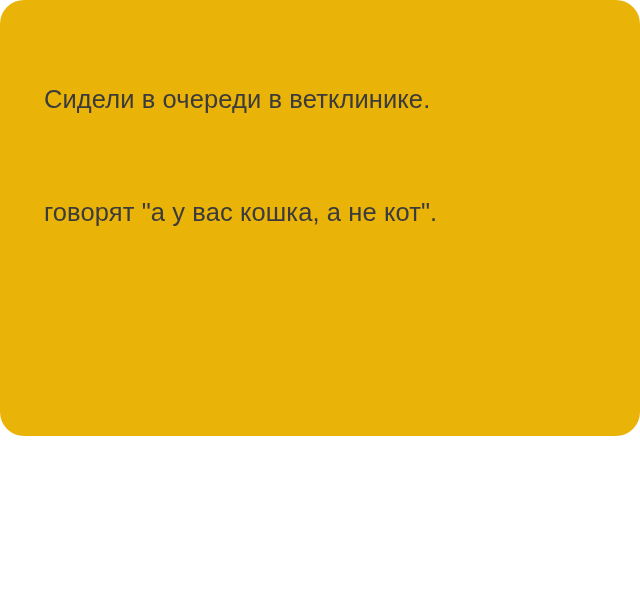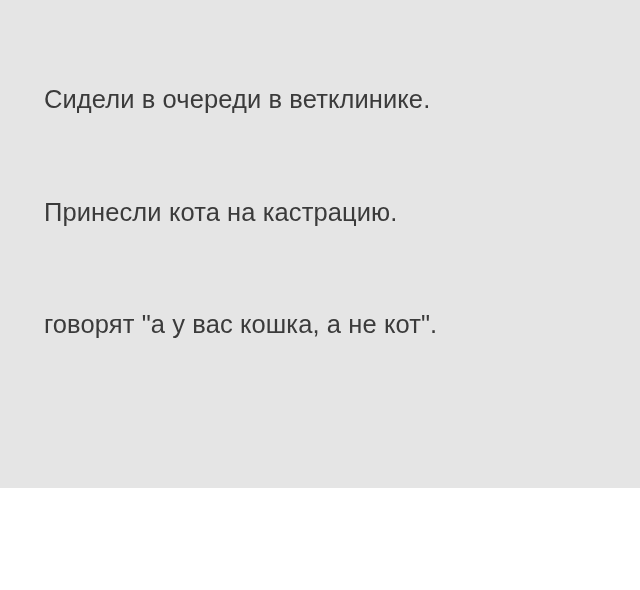--- a/index.html
+++ b/index.html
@@ -8,25 +8,26 @@
   }
   body {
     width: 640px;
     height: 590px;
     background: #ffffff;
     font-family: "Liberation Sans", sans-serif;
     overflow: hidden;
   }
   #page {
     width: 640px;
-    height: 488px;
-    background: #e5e5e5;
+    height: 436px;
+    background: #eab308;
     position: relative;
     box-sizing: border-box;
     padding: 6px 18px 0 44px;
+    border-radius: 24px;
   }
   .text-block {
     color: #3b3b3b;
     font-family: "Liberation Sans", sans-serif;
     font-size: 25.5px;
     line-height: 37.5px;
     letter-spacing: 0.1px;
     white-space: pre-wrap;
     word-break: normal;
   }
@@ -37,21 +38,20 @@
   .line:last-child {
     
   }
 </style>
 </head>
 <body>
 
 <div id="page">
   <div class="text-block">
     <span class="line">Сидели в очереди в ветклинике.</span>
-    <span class="line">Принесли кота на кастрацию.</span>
     <span class="line">говорят "а у вас кошка, а не кот".</span>
     
     
     
     
     
     
     
     
     

